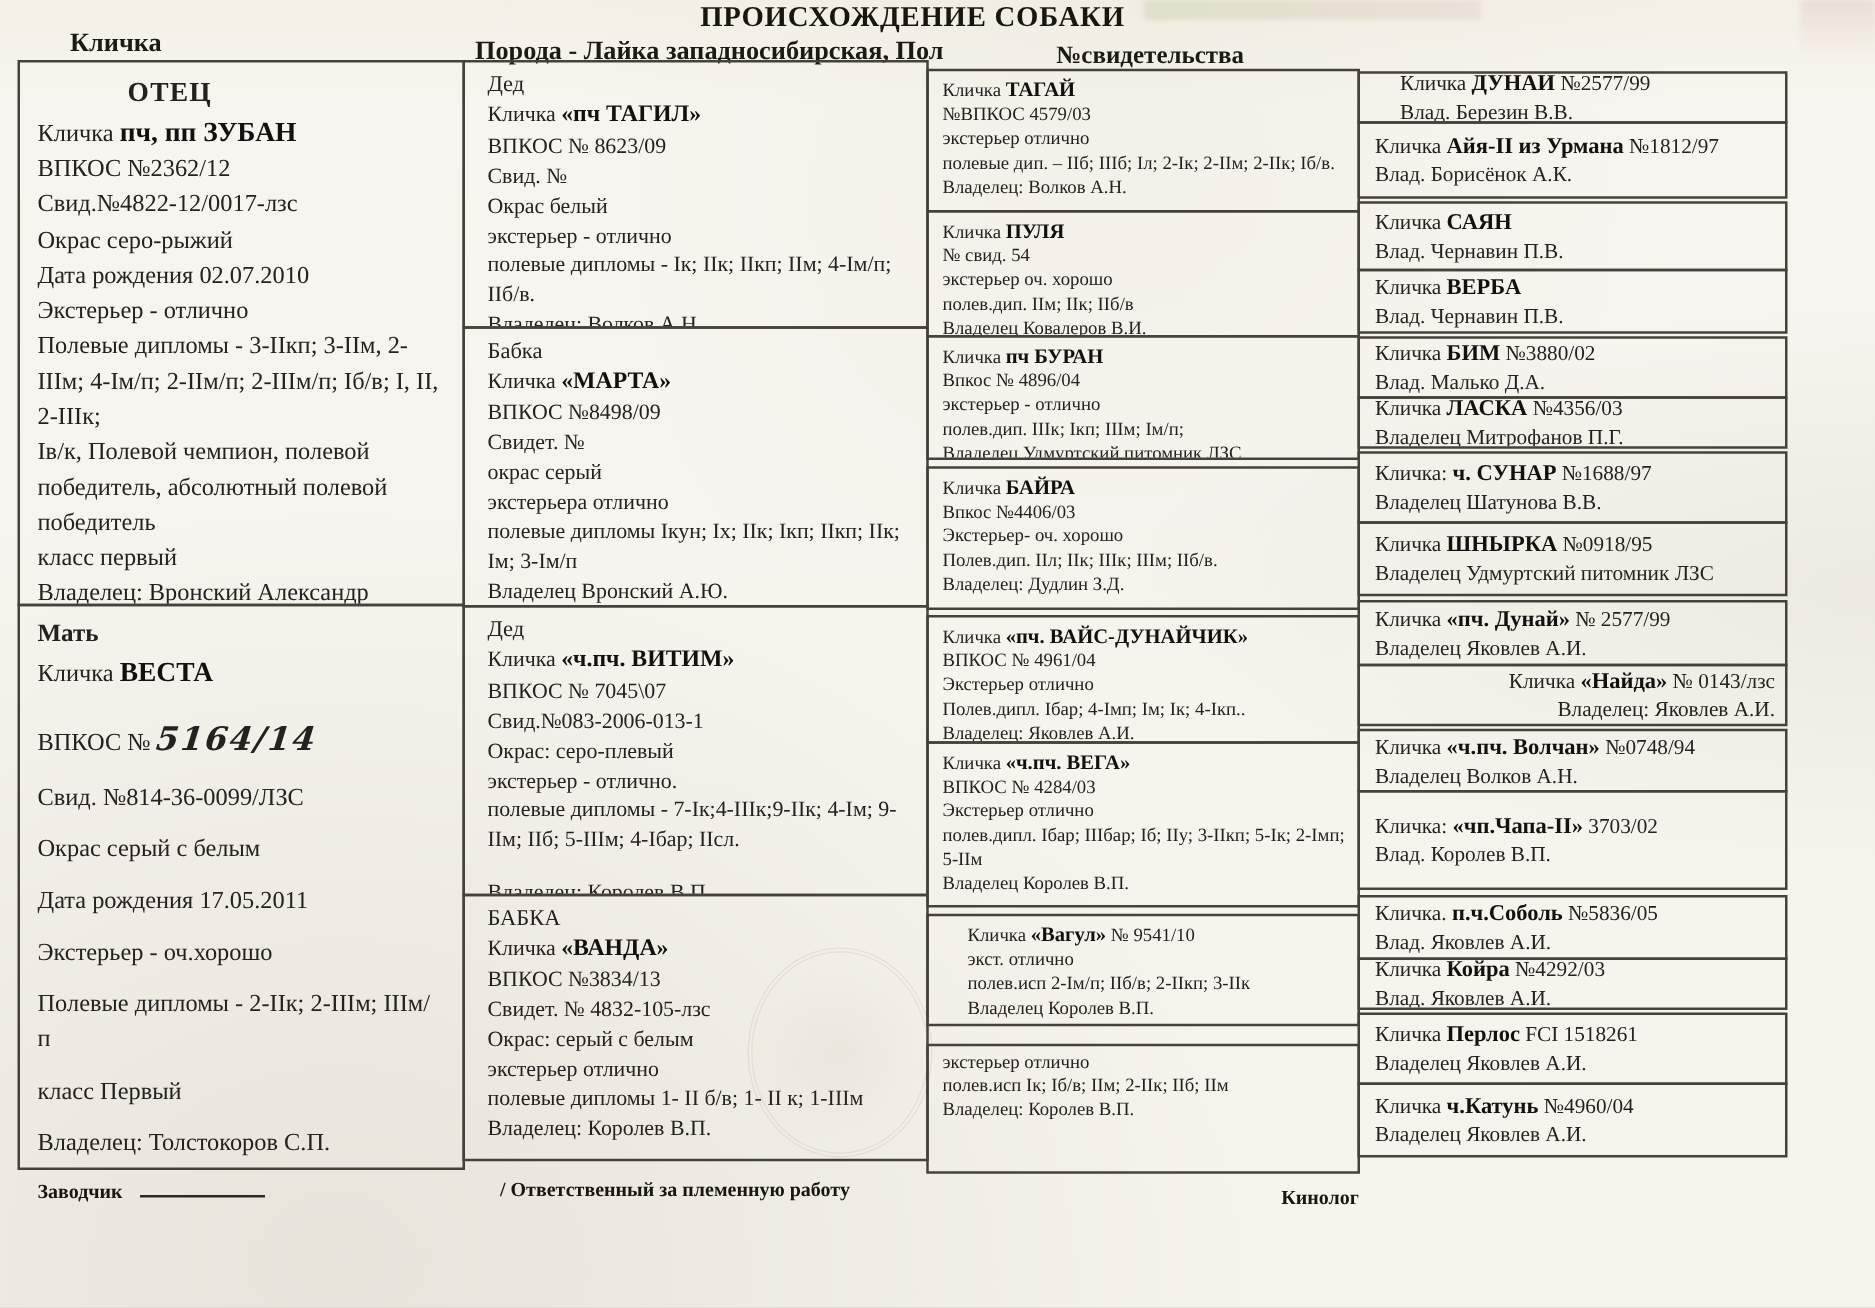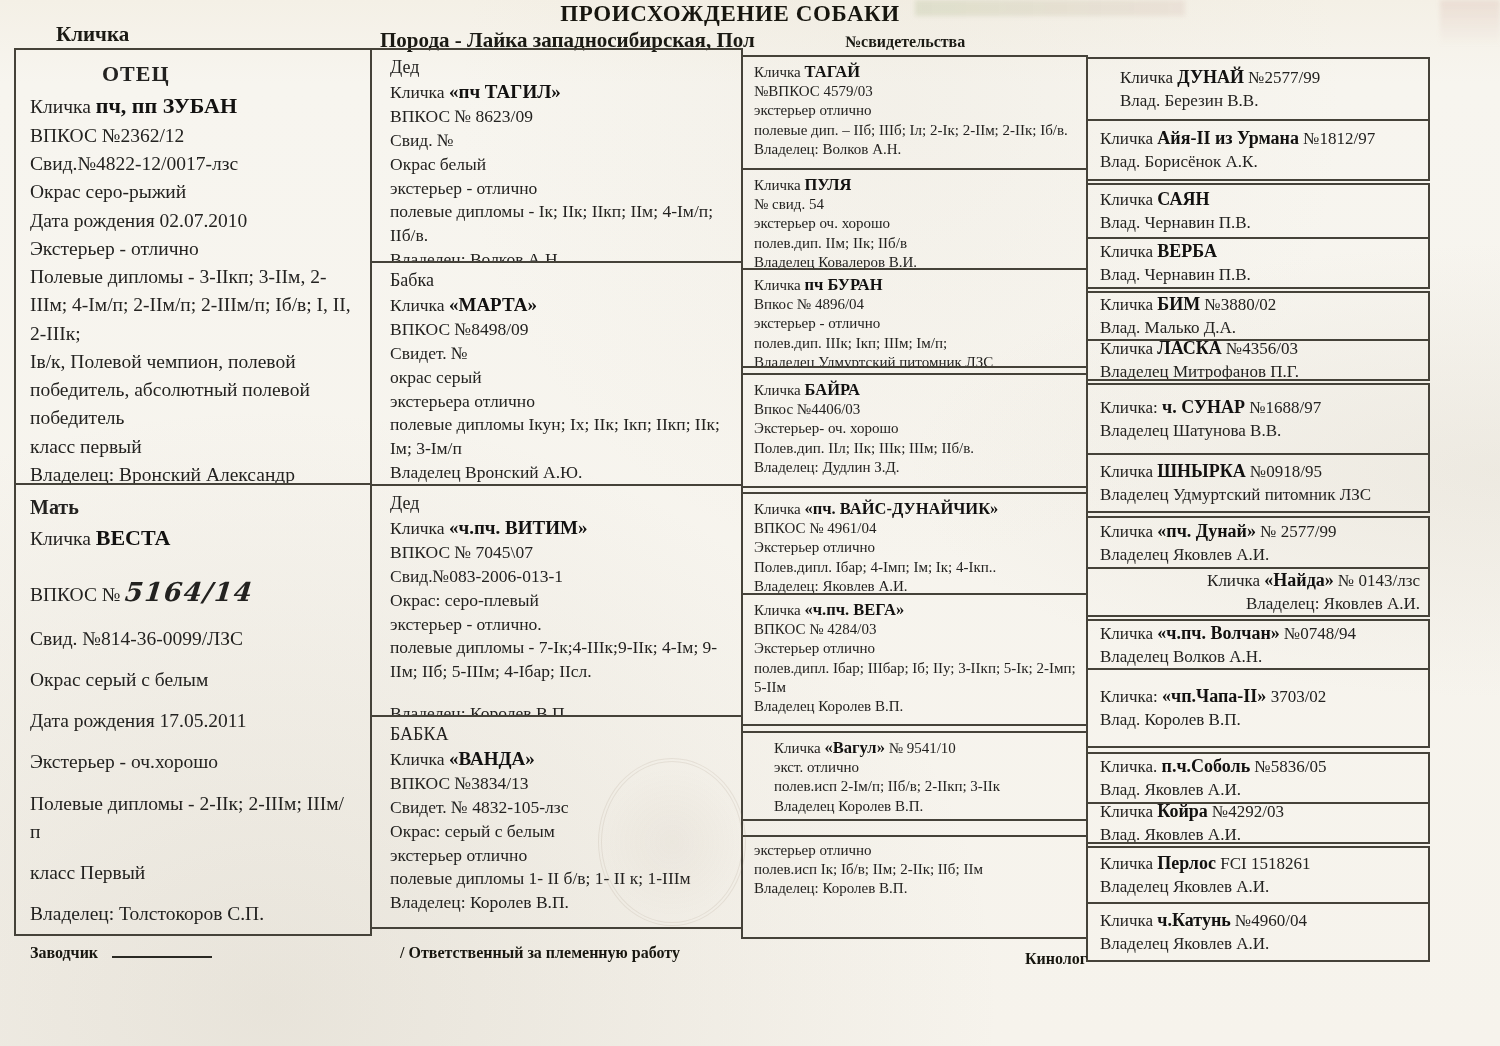--- a/index.html
+++ b/index.html
@@ -10,21 +10,21 @@
       radial-gradient(ellipse at 18% 96%, rgba(176,166,146,0.20), transparent 42%),
       radial-gradient(ellipse at 100% 45%, rgba(188,178,158,0.16), transparent 28%),
       radial-gradient(ellipse at 60% 10%, rgba(210,200,180,0.10), transparent 35%),
       linear-gradient(180deg,#f4f0e6 0%,#f7f5ef 8%,#f6f3ec 100%);
   }
   .doc-title{position:absolute;top:1px;left:0;right:40px;text-align:center;
     font-size:23px;font-weight:bold;letter-spacing:0.6px;color:#17160f;}
   .hdr{position:absolute;font-weight:bold;color:#1b1a14;}
   .hdr-klichka{left:56px;top:22px;font-size:21px;}
   .hdr-poroda{left:380px;top:28px;font-size:21px;}
-  .hdr-svid{left:845px;top:33px;font-size:16px;}
+  .hdr-svid{left:845px;top:33px;font-size:20px;}
 
   .table{position:absolute;left:14px;top:48px;width:1420px;height:892px;display:flex;align-items:flex-start;}
   .col{display:flex;flex-direction:column;box-sizing:border-box;}
   .col + .col{margin-left:-2px;}
   .col1{width:358px;}
   .col2{width:373px;}
   .col3{width:347px;}
   .col4{width:344px;}
   .cell{border:2px solid #454239;box-sizing:border-box;overflow:hidden;}
 
@@ -56,27 +56,27 @@
   .col3 .cell:nth-child(4){height:115px;margin-top:5px;}
   .col3 .cell:nth-child(5){height:103px;margin-top:4px;}
   .col3 .cell:nth-child(6){height:133px;margin-top:-2px;}
   .col3 .cell:nth-child(7){height:90px;margin-top:5px;padding-left:31px;}
   .col3 .cell:nth-child(8){height:104px;margin-top:14px;}
   .nm3{font-size:16.5px;color:#121110;}
 
   
   .col4 .cell{padding:3px 8px 3px 12px;font-size:17px;line-height:1.35;
     display:flex;flex-direction:column;justify-content:center;}
-  .col4 .cell:nth-child(1){height:64px;margin-top:9px;padding-left:32px;}
+  .col4 .cell:nth-child(1){height:42px;margin-top:9px;padding-left:32px;}
   .col4 .cell:nth-child(2){height:62px;margin-top:-2px;}
   .col4 .cell:nth-child(3){height:56px;margin-top:2px;}
   .col4 .cell:nth-child(4){height:52px;margin-top:-2px;}
   .col4 .cell:nth-child(5){height:50px;margin-top:2px;}
   .col4 .cell:nth-child(6){height:42px;margin-top:-2px;}
-  .col4 .cell:nth-child(7){height:72px;margin-top:2px;}
+  .col4 .cell:nth-child(7){height:58px;margin-top:2px;}
   .col4 .cell:nth-child(8){height:60px;margin-top:-2px;justify-content:center;}
   .col4 .cell:nth-child(9){height:53px;margin-top:3px;}
   .col4 .cell:nth-child(10){height:50px;margin-top:-2px;text-align:right;}
   .col4 .cell:nth-child(11){height:51px;margin-top:2px;}
   .col4 .cell:nth-child(12){height:80px;margin-top:-2px;}
   .col4 .cell:nth-child(13){height:52px;margin-top:4px;}
   .col4 .cell:nth-child(14){height:42px;margin-top:-2px;}
   .col4 .cell:nth-child(15){height:58px;margin-top:2px;}
   .col4 .cell:nth-child(16){height:60px;margin-top:-2px;}
   .nm4{font-size:18px;color:#121110;}

